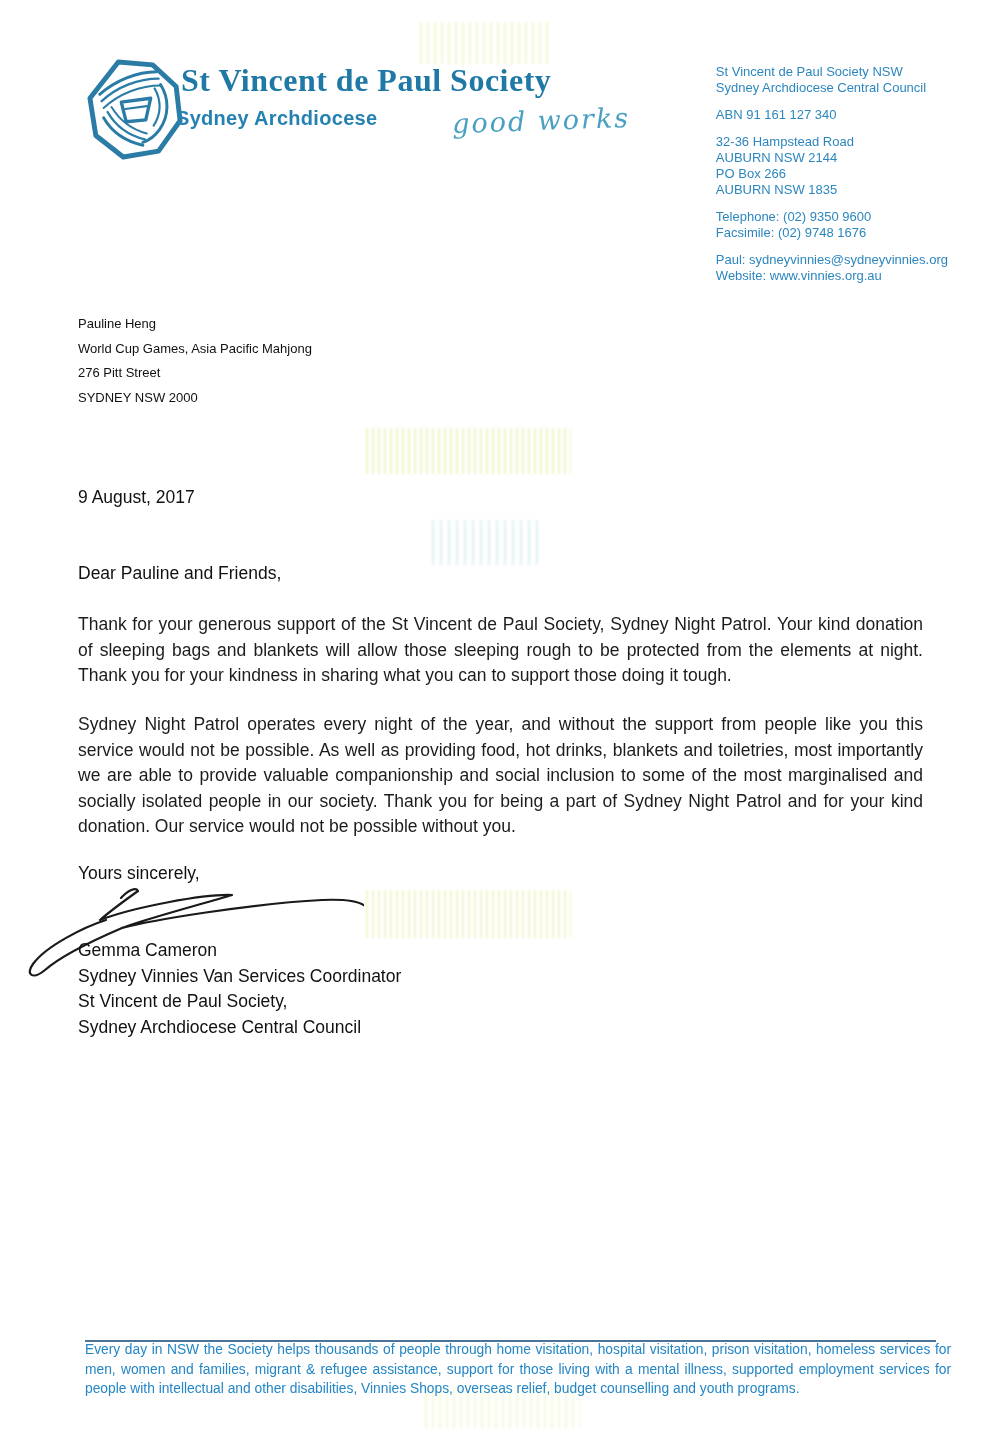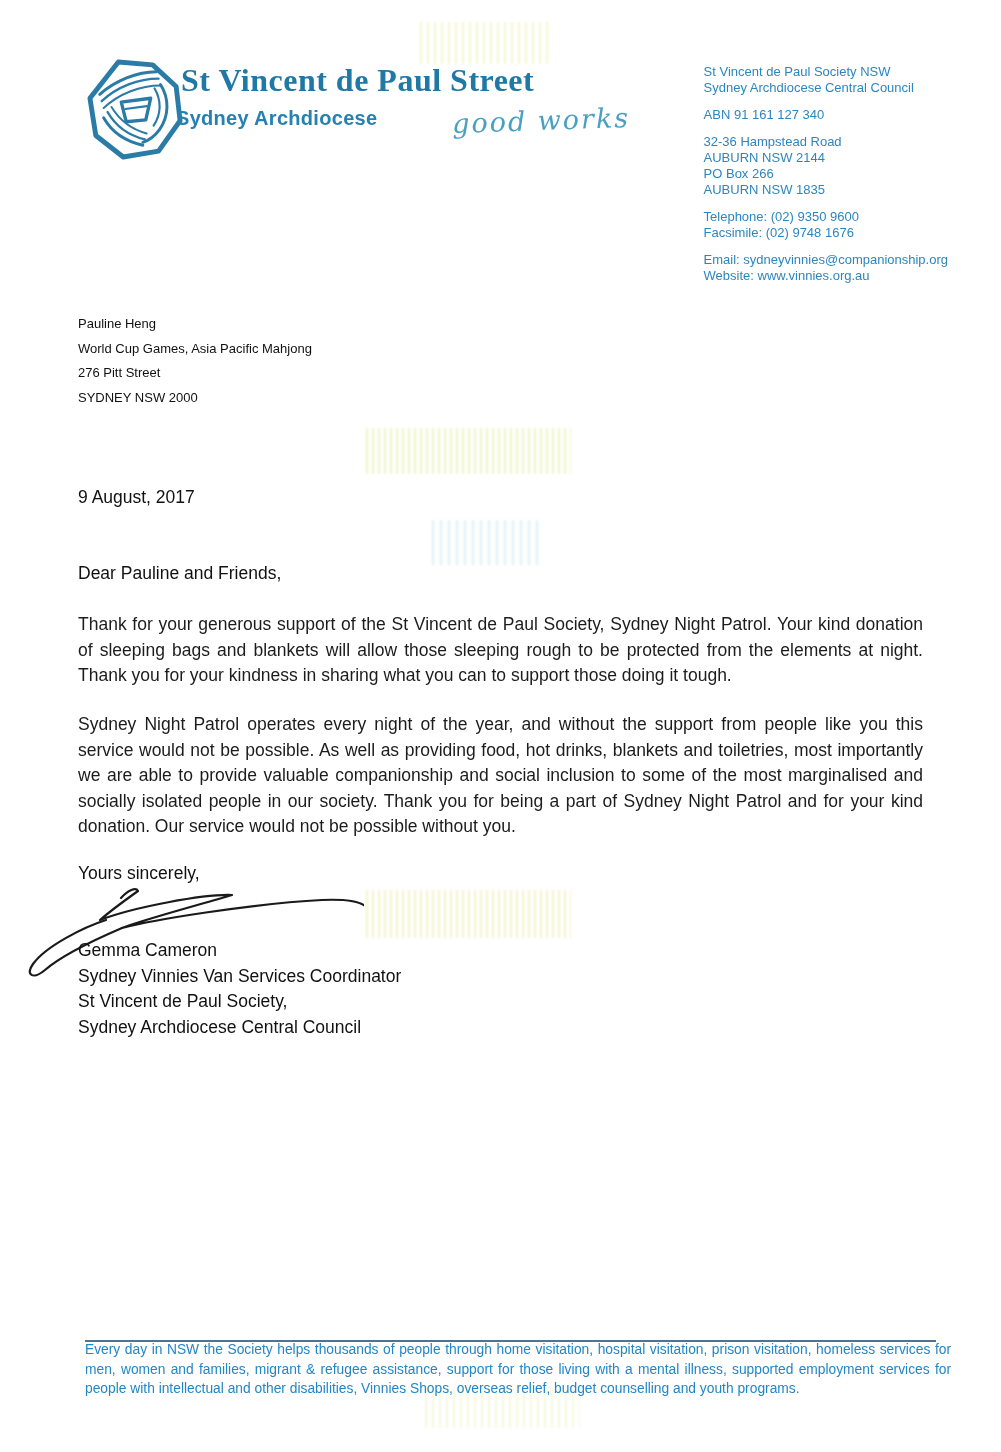--- a/index.html
+++ b/index.html
@@ -101,21 +101,21 @@
       <path d="M36 44 L66 40 L61 62 L41 64 Z" stroke-width="3.4"></path>
       <path d="M40 51 L62 48" stroke-width="2.2"></path>
       <path d="M18 60 C26 74 40 84 58 88" stroke-width="3"></path>
       <path d="M22 54 C30 68 44 78 60 82" stroke-width="2.4"></path>
       <path d="M26 49 C34 62 47 72 62 76" stroke-width="2"></path>
       <path d="M76 26 C85 40 85 58 75 72 C70 79 64 83 58 85" stroke-width="3"></path>
       <path d="M70 30 C77 42 77 56 69 68" stroke-width="2.2"></path>
     </svg>
   </div>
 
-  <h1 class="org-name">St Vincent de Paul Street</h1>
+  <h1 class="org-name">St Vincent de Paul Society</h1>
   <div class="org-sub">Sydney Archdiocese</div>
   <div class="tagline">good works</div>
 
   <div class="contact-block">
     <div class="contact-group">
       <div>St Vincent de Paul Society NSW</div>
       <div>Sydney Archdiocese Central Council</div>
     </div>
     <div class="contact-group">
       <div>ABN 91 161 127 340</div>
@@ -124,21 +124,21 @@
       <div>32-36 Hampstead Road</div>
       <div>AUBURN NSW 2144</div>
       <div>PO Box 266</div>
       <div>AUBURN NSW 1835</div>
     </div>
     <div class="contact-group">
       <div>Telephone: (02) 9350 9600</div>
       <div>Facsimile: (02) 9748 1676</div>
     </div>
     <div class="contact-group">
-      <div>Email: sydneyvinnies@companionship.org</div>
+      <div>Paul: sydneyvinnies@sydneyvinnies.org</div>
       <div>Website: www.vinnies.org.au</div>
     </div>
   </div>
 
   <div class="recipient">
     <div>Pauline Heng</div>
     <div>World Cup Games, Asia Pacific Mahjong</div>
     <div>276 Pitt Street</div>
     <div>SYDNEY NSW 2000</div>
   </div>

